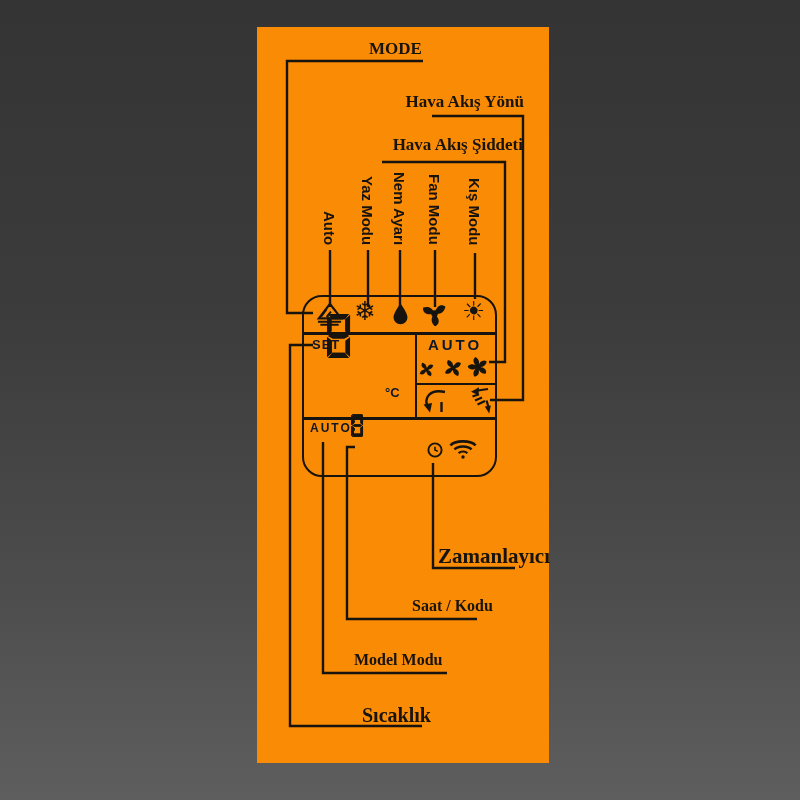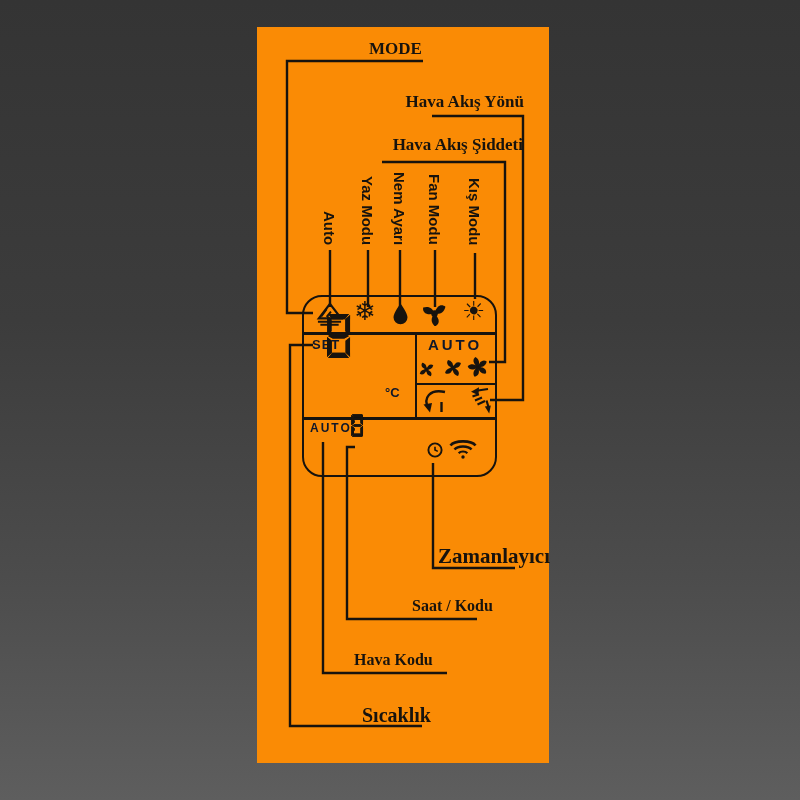--- a/index.html
+++ b/index.html
@@ -68,21 +68,21 @@
     <div class="vlabels">
       <div class="vlbl" style="left:64px">Auto</div>
       <div class="vlbl" style="left:102px">Yaz Modu</div>
       <div class="vlbl" style="left:134px">Nem Ayarı</div>
       <div class="vlbl" style="left:169px">Fan Modu</div>
       <div class="vlbl" style="left:209px">Kış Modu</div>
     </div>
 
     <div class="lbl lbl-zaman">Zamanlayıcı</div>
     <div class="lbl lbl-saat">Saat / Kodu</div>
-    <div class="lbl lbl-modelkodu">Hava Kodu</div>
+    <div class="lbl lbl-modelkodu">Model Modu</div>
     <div class="lbl lbl-sicaklik">Sıcaklık</div>
 
     <div class="lcd">
       <div class="hline d1"></div>
       <div class="hline d2"></div>
       <div class="vline vd"></div>
       <div class="hline d3"></div>
 
       <svg class="ic" style="left:12px;top:5px" width="27" height="25" viewBox="0 0 28 25">
         <path d="M14.5 1.5 L26 16.5 H3 Z" fill="none" stroke="#17130e" stroke-width="2.3"></path>

